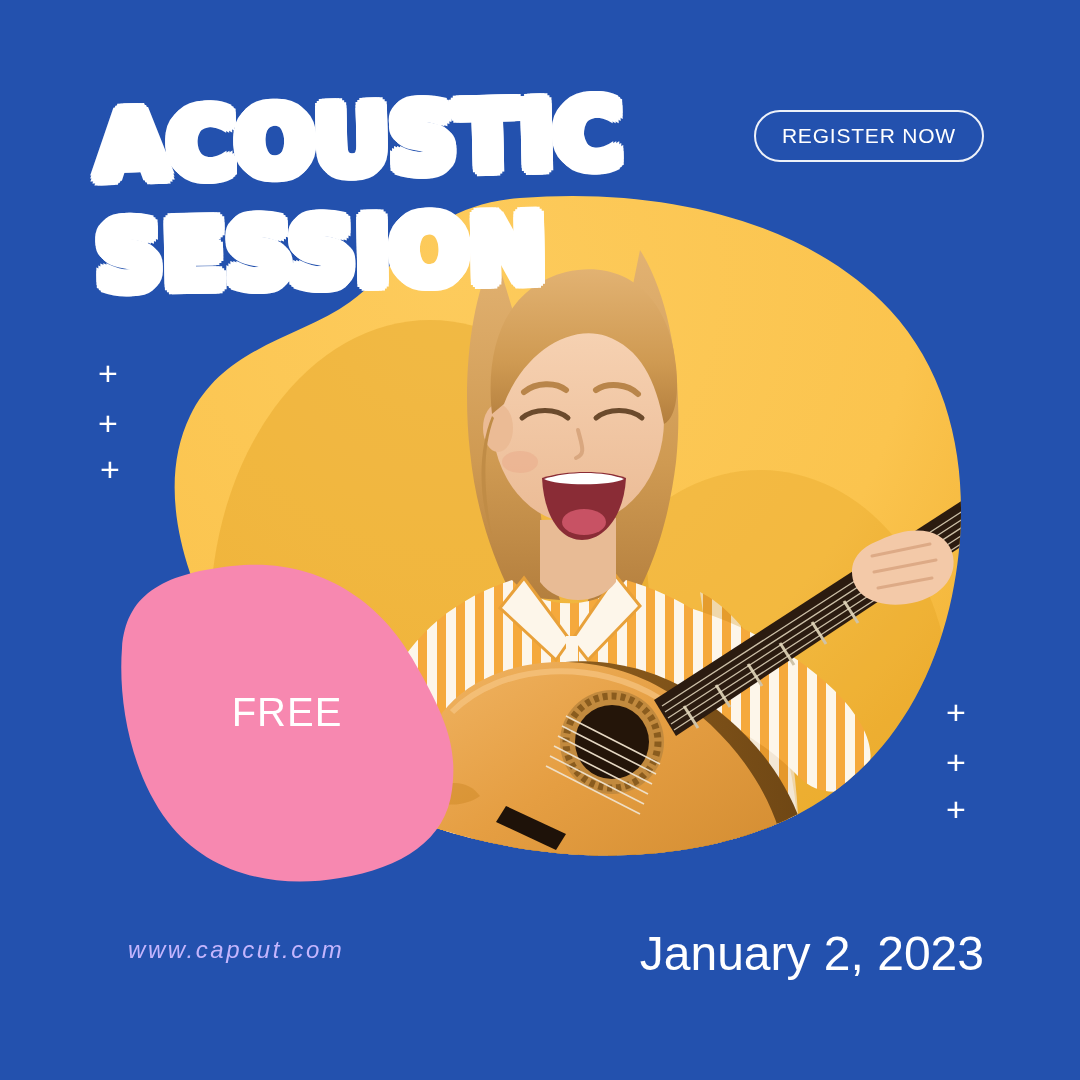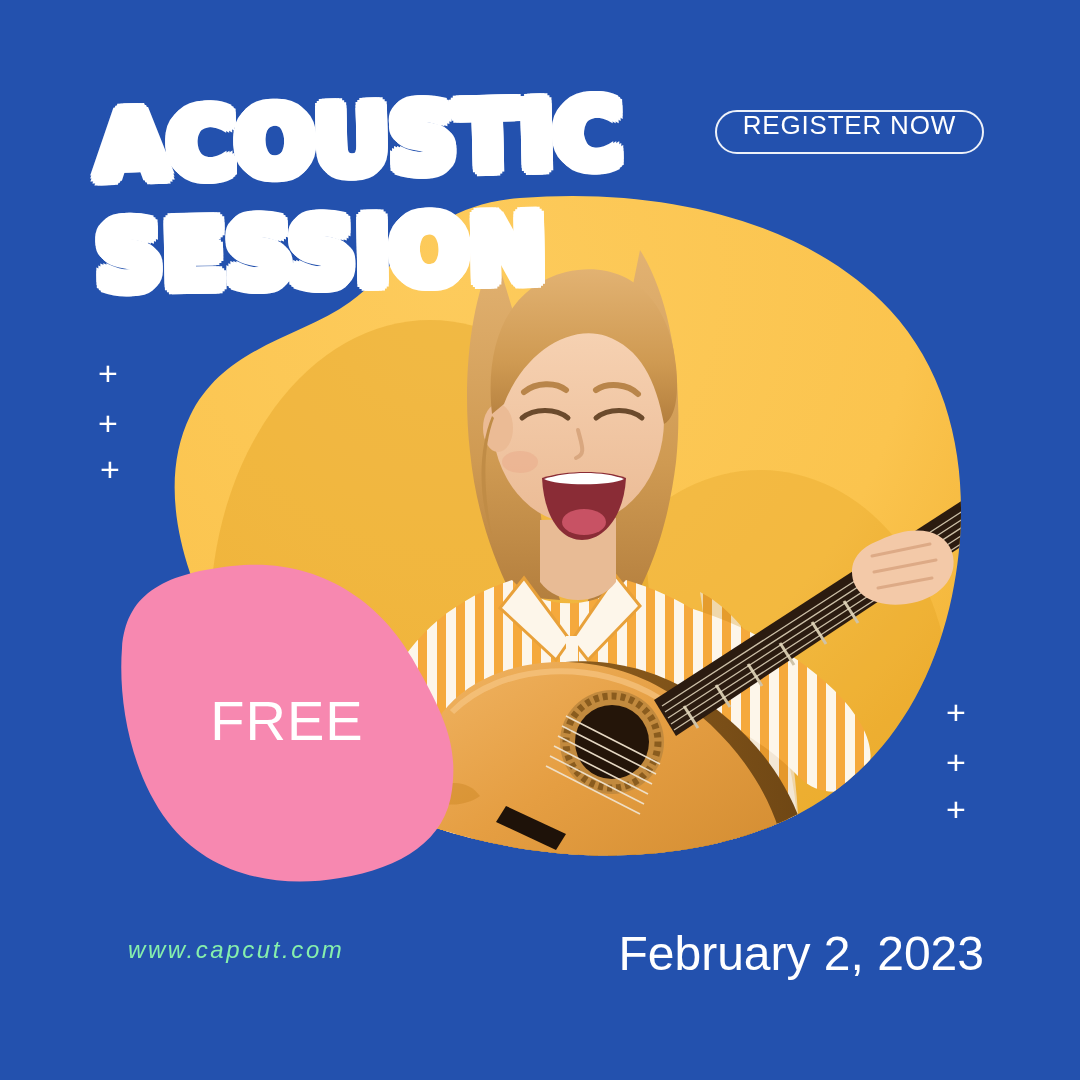--- a/index.html
+++ b/index.html
@@ -42,23 +42,23 @@
   
   #register-now{
     position:absolute;
     right:96px; top:110px;
     z-index:60;
     border:2px solid rgba(255,255,255,0.92);
     border-radius:34px;
     color:#FFFFFF;
     background:transparent;
     font-family:"Liberation Sans", sans-serif;
-    font-size:26px;
+    font-size:21px;
     letter-spacing:0.8px;
-    padding:0 26px 14px 26px;
+    padding:13px 26px 14px 26px;
     cursor:pointer;
     line-height:1;
     white-space:nowrap;
   }
 
   
   .plus{
     position:absolute;
     color:#FFFFFF;
     font-family:"Liberation Sans", sans-serif;
@@ -71,21 +71,21 @@
 
   
   #free-entry{
     position:absolute;
     left:152px; top:690px;
     width:270px;
     z-index:50;
     text-align:center;
     color:#FFFFFF;
     font-family:"Liberation Sans", sans-serif;
-    font-size:56px;
+    font-size:40px;
     line-height:1.10;
     letter-spacing:1px;
     pointer-events:none;
   }
   #free-entry .l2{ display:block; }
 
   
   #event-when{
     position:absolute;
     right:96px; bottom:96px;
@@ -97,21 +97,21 @@
     font-size:48px;
     line-height:1.22;
   }
   #event-when span{display:block;white-space:nowrap;}
 
   
   #website{
     position:absolute;
     left:128px; bottom:116px;
     z-index:55;
-    color:#86efac;
+    color:#c4b5fd;
     font-family:"Liberation Sans", sans-serif;
     font-style:italic;
     font-size:24px;
     letter-spacing:2.6px;
   }
 </style>
 </head>
 <body>
 
 <div id="poster">
@@ -349,18 +349,18 @@
 
   <span class="plus" style="left:946px; top:695px;">+</span>
   <span class="plus" style="left:946px; top:745px;">+</span>
   <span class="plus" style="left:946px; top:792px;">+</span>
 
   <div id="free-entry">
     <span class="l1">FREE</span>
   </div>
 
   <div id="event-when">
-    <span>February 2, 2023</span>
+    <span>January 2, 2023</span>
   </div>
 
   <div id="website">www.capcut.com</div>
 
 </div>
 
 </body></html>

